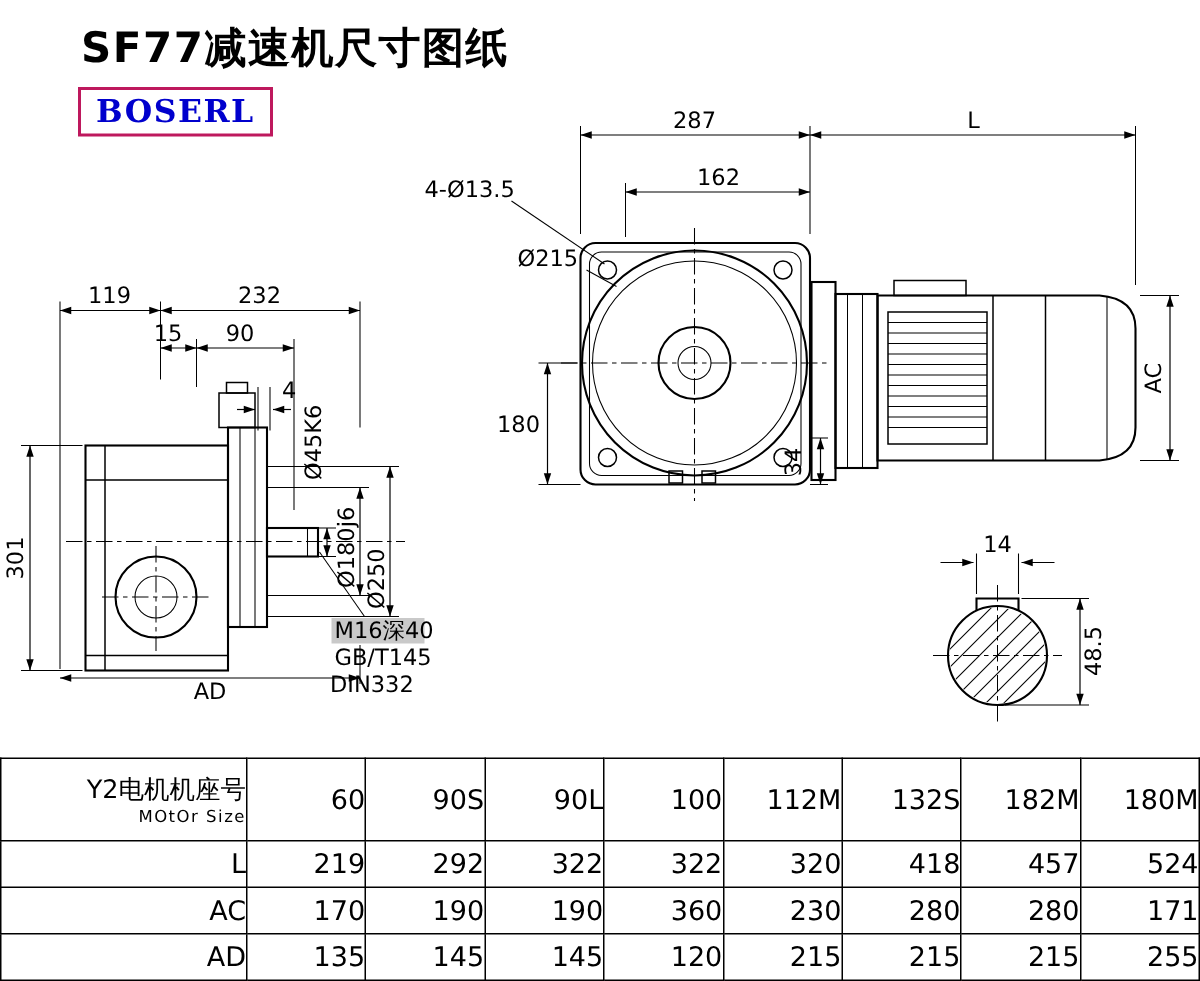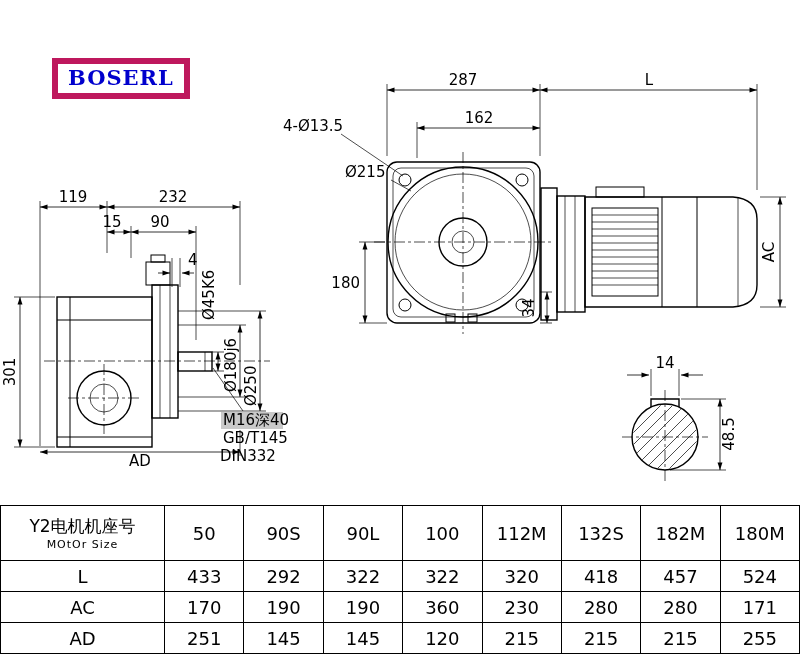--- a/index.html
+++ b/index.html
@@ -1,45 +1,46 @@
 <!DOCTYPE html>
 <html><head>
 <meta charset="utf-8">
 <style>
   *{margin:0;padding:0;box-sizing:border-box}
   html,body{background:#fff}
   body{font-family:"DejaVu Sans",sans-serif;color:#000}
   .page{position:relative;width:800px;height:654px;background:#fff;overflow:hidden}
   .title{position:absolute;left:54px;top:13px;font-size:28px;font-weight:bold;letter-spacing:1px}
-  .logo{position:absolute;left:52px;top:58px;border:6px solid #be185d;color:#0000cd;
+  .logo{position:absolute;left:52px;top:58px;border:2px solid #be185d;color:#0000cd;
         font-family:"DejaVu Serif",serif;font-weight:bold;font-size:21px;
         padding:1px 10px 3px 10px;letter-spacing:1px;background:#fff}
   svg.drawing{position:absolute;left:0;top:0}
   .ol{stroke:#000;stroke-width:1.4;fill:none}
   .md{stroke:#000;stroke-width:1;fill:none}
   .thin{stroke:#000;stroke-width:0.7;fill:none}
   .dim{stroke:#000;stroke-width:0.8;fill:none;marker-start:url(#arr);marker-end:url(#arr)}
   .dime{stroke:#000;stroke-width:0.8;fill:none;marker-end:url(#arr)}
   .cl{stroke:#000;stroke-width:0.7;fill:none;stroke-dasharray:11 3 3 3}
   .hl{fill:#c9c9c9;stroke:none}
   text.dtx{font-family:"DejaVu Sans",sans-serif;font-size:15px;fill:#000;stroke:none}
   .size-table{position:absolute;left:0;top:505px;width:800px;height:149px;border-collapse:collapse;
-              table-layout:fixed;text-align:center;font-size:18px}
+              table-layout:fixed;text-align:right;font-size:18px}
   .size-table th,.size-table td{border:1px solid #000;font-weight:normal;padding:0;vertical-align:middle}
   .size-table .hrow th{height:55px}
   .size-table td{height:31px}
   .mcol{width:164px}
   .hcn{font-size:17px}
   .hen{font-size:11px;letter-spacing:1px}
 </style>
 </head>
 <body>
 
 <div class="page">
 
+  <div class="title">SF77减速机尺寸图纸</div>
   <div class="logo">BOSERL</div>
 
   <svg class="drawing" width="800" height="505" viewBox="0 0 800 505" xmlns="http://www.w3.org/2000/svg">
     <defs>
       <marker id="arr" viewBox="0 0 10 10" refX="9.3" refY="5" markerWidth="11" markerHeight="11" orient="auto-start-reverse">
         <path d="M0.8,2.2 L9.3,5 L0.8,7.8 Z" fill="#000"></path>
       </marker>
       <clipPath id="shaftclip">
           <circle cx="665" cy="437" r="32"></circle>
         </clipPath>
@@ -234,32 +235,32 @@
     </g>
   </svg>
 
   <table class="size-table">
     <tbody>
       <tr class="hrow">
         <th class="mcol">
           <div class="hcn">Y2电机机座号</div>
           <div class="hen">MOtOr Size</div>
         </th>
-        <th>50</th>
+        <th>60</th>
         <th>90S</th>
         <th>90L</th>
         <th>100</th>
         <th>112M</th>
         <th>132S</th>
         <th>182M</th>
         <th>180M</th>
       </tr>
       <tr>
         <td>L</td>
-        <td>433</td>
+        <td>219</td>
         <td>292</td>
         <td>322</td>
         <td>322</td>
         <td>320</td>
         <td>418</td>
         <td>457</td>
         <td>524</td>
       </tr>
       <tr>
         <td>AC</td>
@@ -267,21 +268,21 @@
         <td>190</td>
         <td>190</td>
         <td>360</td>
         <td>230</td>
         <td>280</td>
         <td>280</td>
         <td>171</td>
       </tr>
       <tr>
         <td>AD</td>
-        <td>251</td>
+        <td>135</td>
         <td>145</td>
         <td>145</td>
         <td>120</td>
         <td>215</td>
         <td>215</td>
         <td>215</td>
         <td>255</td>
       </tr>
     </tbody>
   </table>

